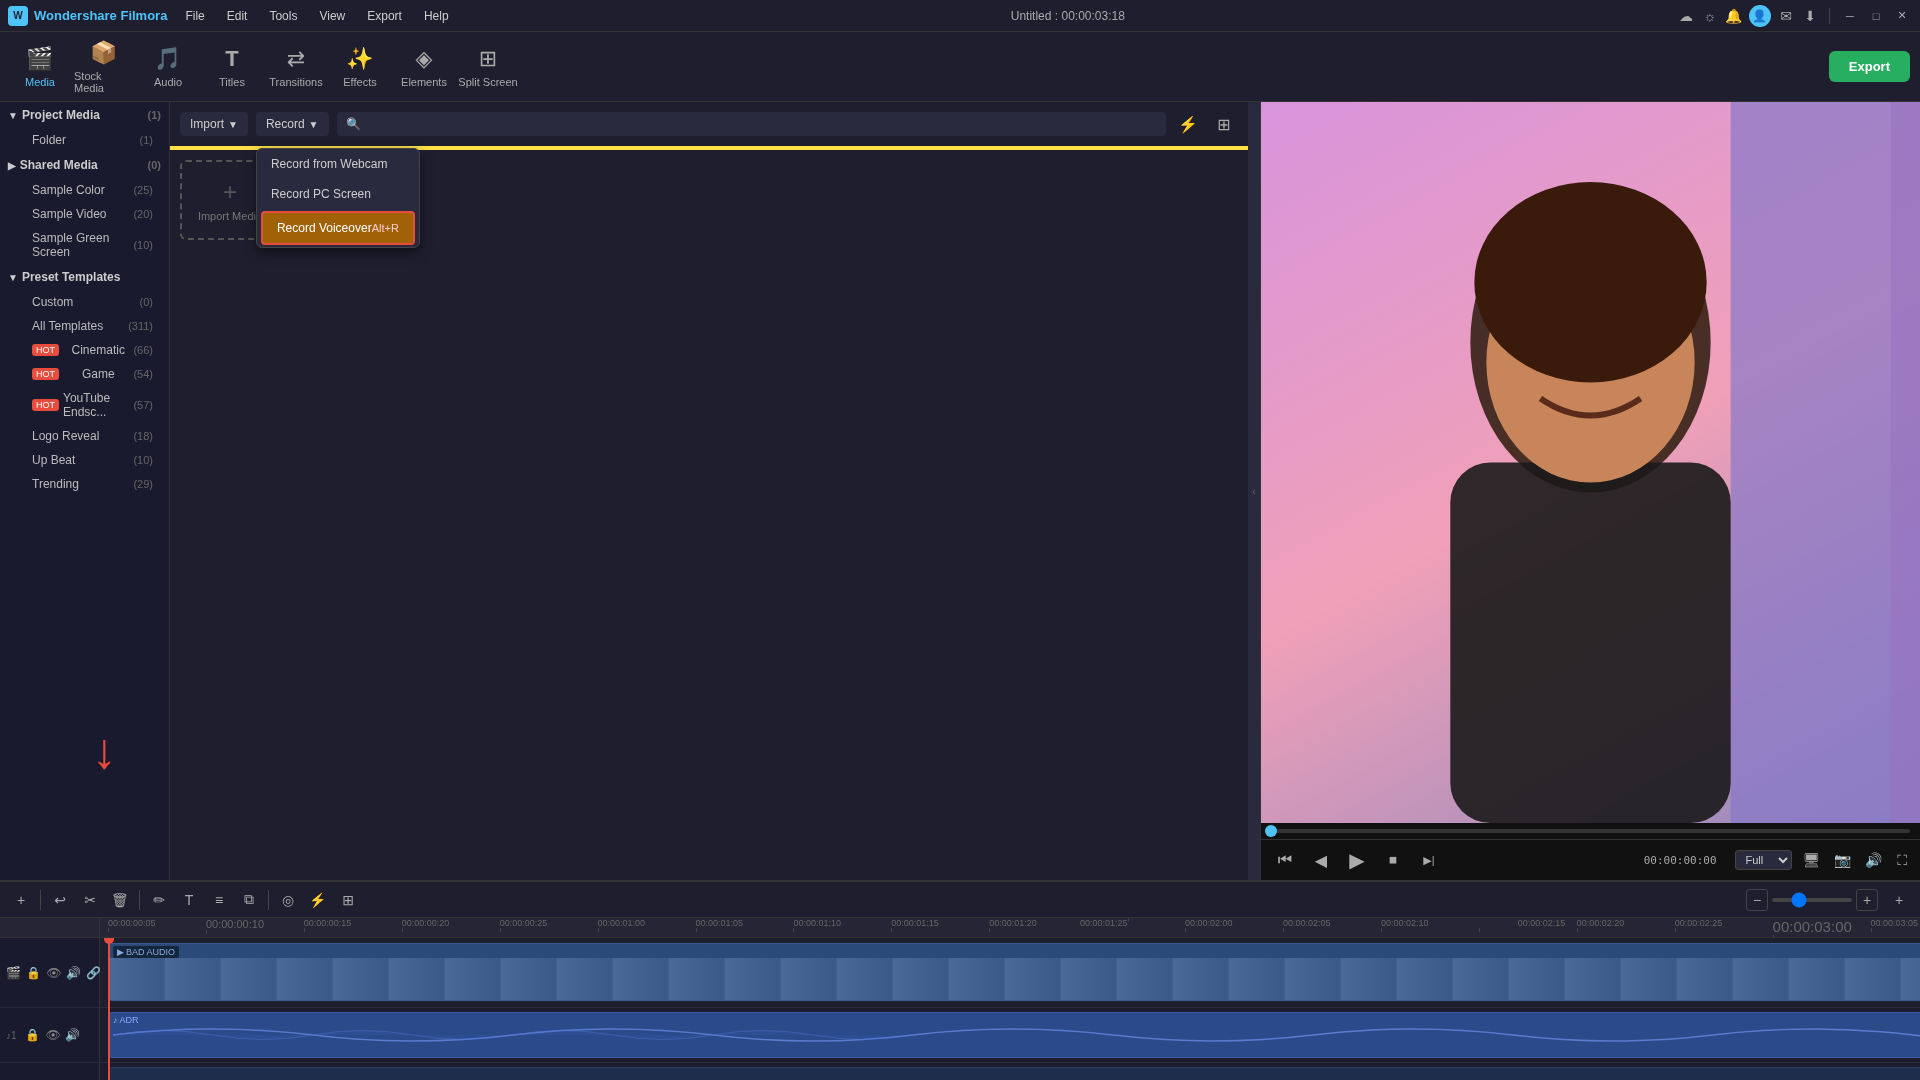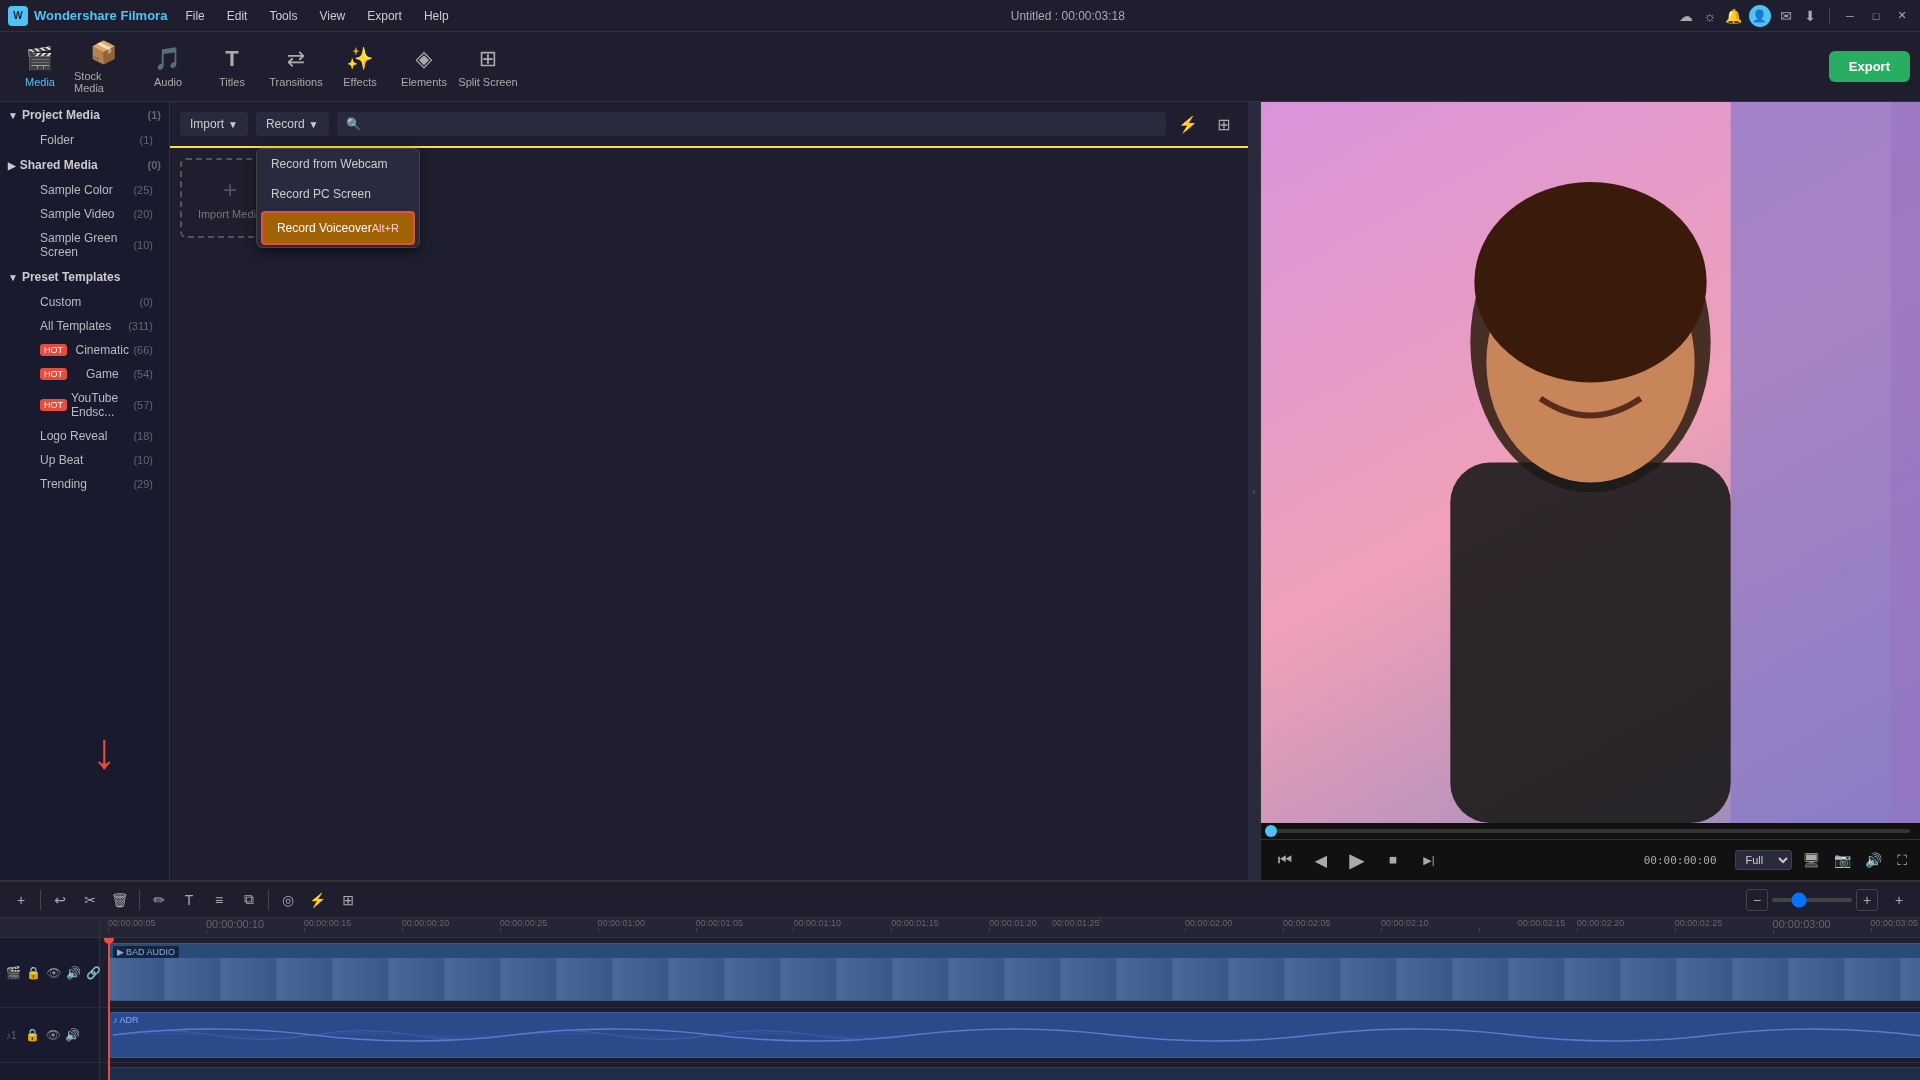--- a/index.html
+++ b/index.html
@@ -24,30 +24,30 @@
     .tool-btn .tool-icon { font-size: 22px; }
     .tool-btn .tool-label { font-size: 11px; }
     #export-btn { margin-left: auto; background: #27ae60; color: white; padding: 8px 20px; border-radius: 6px; cursor: pointer; font-weight: bold; font-size: 13px; border: none; }
 
     
     #main { display: flex; height: calc(1080px - 32px - 70px - 200px); }
 
     
     #left-panel { width: 170px; background: #1a1a2e; border-right: 1px solid #333; overflow-y: auto; }
     .panel-section { }
-    .panel-item { padding: 5px 16px 5px 40px; cursor: pointer; color: #bbb; font-size: 12px; display: flex; justify-content: space-between; align-items: center; }
+    .panel-item { padding: 5px 16px 5px 32px; cursor: pointer; color: #bbb; font-size: 12px; display: flex; justify-content: space-between; align-items: center; }
     .panel-item .count { color: #666; font-size: 11px; }
     .panel-section-header { display: flex; align-items: center; padding: 6px 8px; color: #ccc; font-size: 12px; font-weight: bold; cursor: pointer; }
     .panel-section-header .arrow { margin-right: 4px; font-size: 10px; }
     .panel-section-header .count { margin-left: auto; color: #666; font-size: 11px; }
     .hot-badge { background: #e74c3c; color: white; font-size: 9px; padding: 1px 4px; border-radius: 3px; margin-right: 4px; }
 
     
     #media-area { flex: 1; background: #1e1e2e; display: flex; flex-direction: column; }
-    #media-toolbar { display: flex; align-items: center; padding: 8px 10px; gap: 8px; border-bottom: 2px solid #fde047; }
+    #media-toolbar { display: flex; align-items: center; padding: 8px 10px; gap: 8px; border-bottom: 4px solid #fde047; }
     .media-btn { display: flex; align-items: center; gap: 4px; padding: 5px 10px; background: #2a2a3e; border-radius: 4px; cursor: pointer; color: #ccc; font-size: 12px; position: relative; }
     .media-btn .chevron { font-size: 10px; }
     #search-box { flex: 1; display: flex; align-items: center; background: #2a2a3e; border-radius: 4px; padding: 5px 10px; gap: 6px; }
     #search-box input { background: none; border: none; outline: none; color: #ccc; width: 100%; font-size: 12px; }
     .media-tool-icon { width: 28px; height: 28px; display: flex; align-items: center; justify-content: center; cursor: pointer; color: #aaa; font-size: 16px; border-radius: 4px; }
 
     
     #record-dropdown { position: absolute; top: 36px; left: 0; background: #2a2a3e; border: 1px solid #444; border-radius: 6px; z-index: 100; width: 164px; box-shadow: 0 4px 12px rgba(0,0,0,0.5); }
     #record-dropdown .drop-item { padding: 8px 14px; cursor: pointer; color: #ccc; font-size: 12px; display: flex; justify-content: space-between; align-items: center; }
     #record-dropdown .drop-item.highlighted { background: #a16207; color: white; border-radius: 4px; border: 2px solid #e74c3c; margin: 2px 4px; }
@@ -473,21 +473,21 @@
               <div style="width:1px;height:4px;background:#444;"></div>
             </div>
             <div style="position: absolute; left: 783.333px; display: flex; flex-direction: column; align-items: flex-start; width: 97.9167px;">
               <span style="font-size:9px;color:#666;white-space:nowrap;">00:00:01:15</span>
               <div style="width:1px;height:4px;background:#444;"></div>
             </div>
             <div style="position: absolute; left: 881.25px; display: flex; flex-direction: column; align-items: flex-start; width: 97.9167px;">
               <span style="font-size:9px;color:#666;white-space:nowrap;">00:00:01:20</span>
               <div style="width:1px;height:4px;background:#444;"></div>
             </div>
-            <div style="position: absolute; left: 944px; display: flex; flex-direction: row; align-items: flex-start; width: 97.9167px;">
+            <div style="position: absolute; left: 972px; display: flex; flex-direction: row; align-items: flex-start; width: 97.9167px;">
               <span style="font-size:9px;color:#666;white-space:nowrap;">00:00:01:25</span>
               <div style="width:1px;height:4px;background:#444;"></div>
             </div>
             <div style="position: absolute; left: 1077.08px; display: flex; flex-direction: column; align-items: flex-start; width: 97.9167px;">
               <span style="font-size:9px;color:#666;white-space:nowrap;">00:00:02:00</span>
               <div style="width:1px;height:4px;background:#444;"></div>
             </div>
             <div style="position: absolute; left: 1175px; display: flex; flex-direction: column; align-items: flex-start; width: 97.9167px;">
               <span style="font-size:9px;color:#666;white-space:nowrap;">00:00:02:05</span>
               <div style="width:1px;height:4px;background:#444;"></div>
@@ -502,21 +502,21 @@
             </div>
             <div style="position: absolute; left: 1468.75px; display: flex; flex-direction: column; align-items: flex-start; width: 97.9167px;">
               <span style="font-size:9px;color:#666;white-space:nowrap;">00:00:02:20</span>
               <div style="width:1px;height:4px;background:#444;"></div>
             </div>
             <div style="position: absolute; left: 1566.67px; display: flex; flex-direction: column; align-items: flex-start; width: 97.9167px;">
               <span style="font-size:9px;color:#666;white-space:nowrap;">00:00:02:25</span>
               <div style="width:1px;height:4px;background:#444;"></div>
             </div>
             <div style="position: absolute; left: 1664.58px; display: flex; flex-direction: column; align-items: flex-start; width: 97.9167px;">
-              <span style="font-size:11px;color:#666;white-space:nowrap;">00:00:03:00</span>
+              <span style="font-size:15px;color:#666;white-space:nowrap;">00:00:03:00</span>
               <div style="width:1px;height:4px;background:#444;"></div>
             </div>
             <div style="position: absolute; left: 1762.5px; display: flex; flex-direction: column; align-items: flex-start; width: 97.9167px;">
               <span style="font-size:9px;color:#666;white-space:nowrap;">00:00:03:05</span>
               <div style="width:1px;height:4px;background:#444;"></div>
             </div>
           </div>
       </div>
 
       <div id="tracks-area" style="width:2400px;position:relative;">

